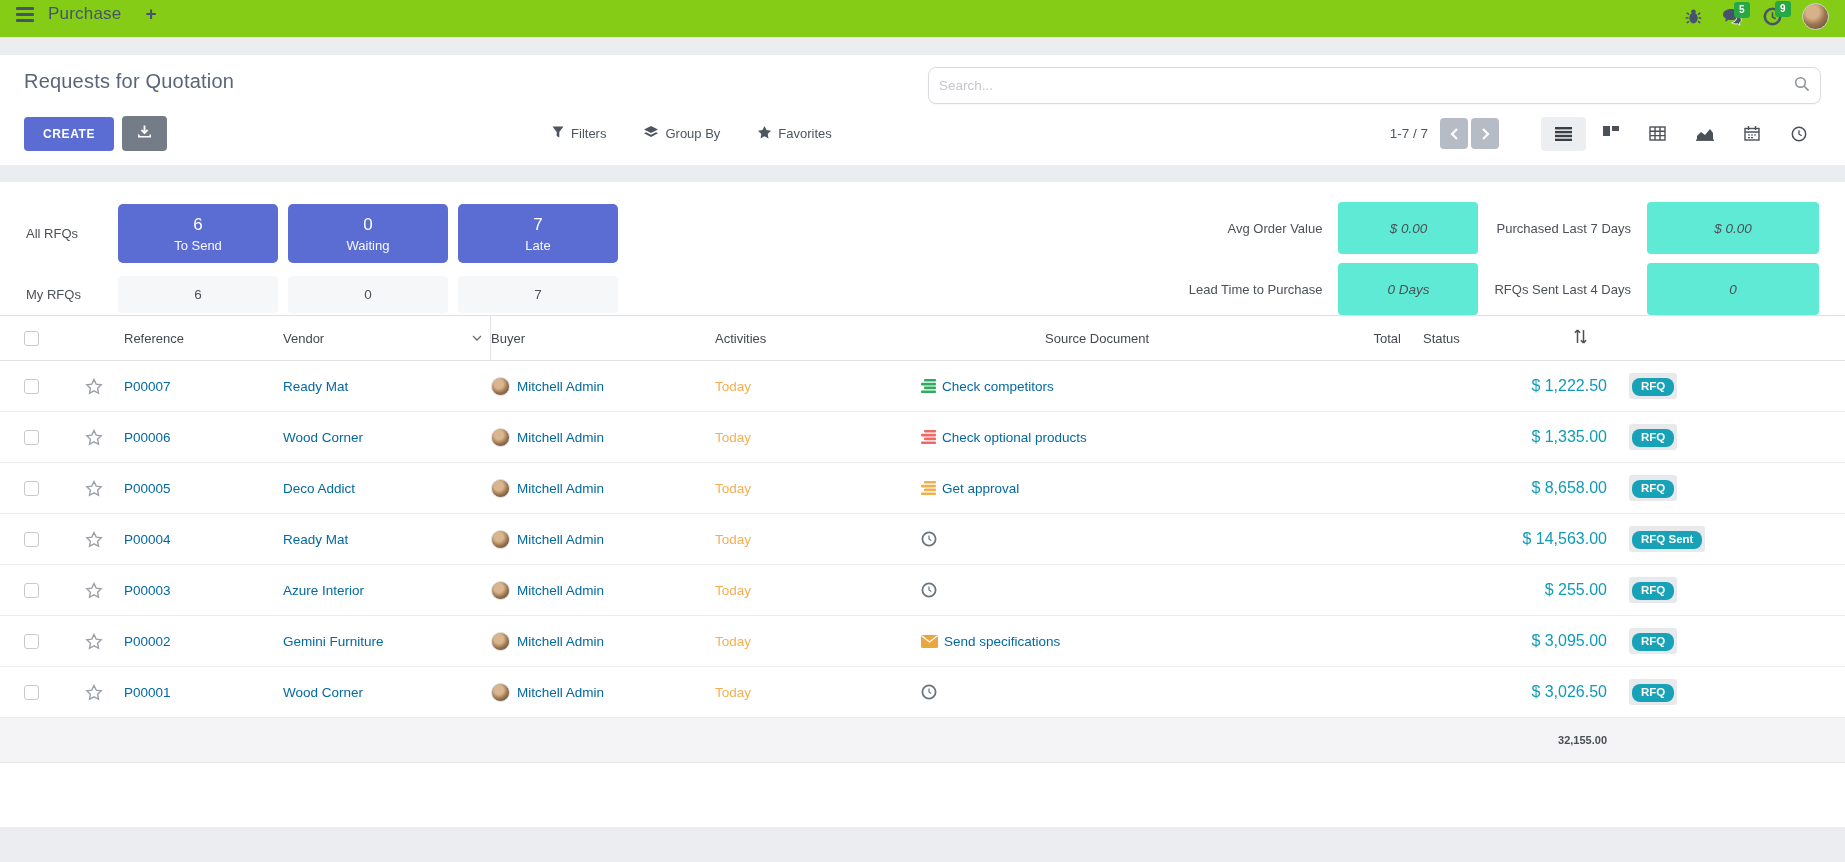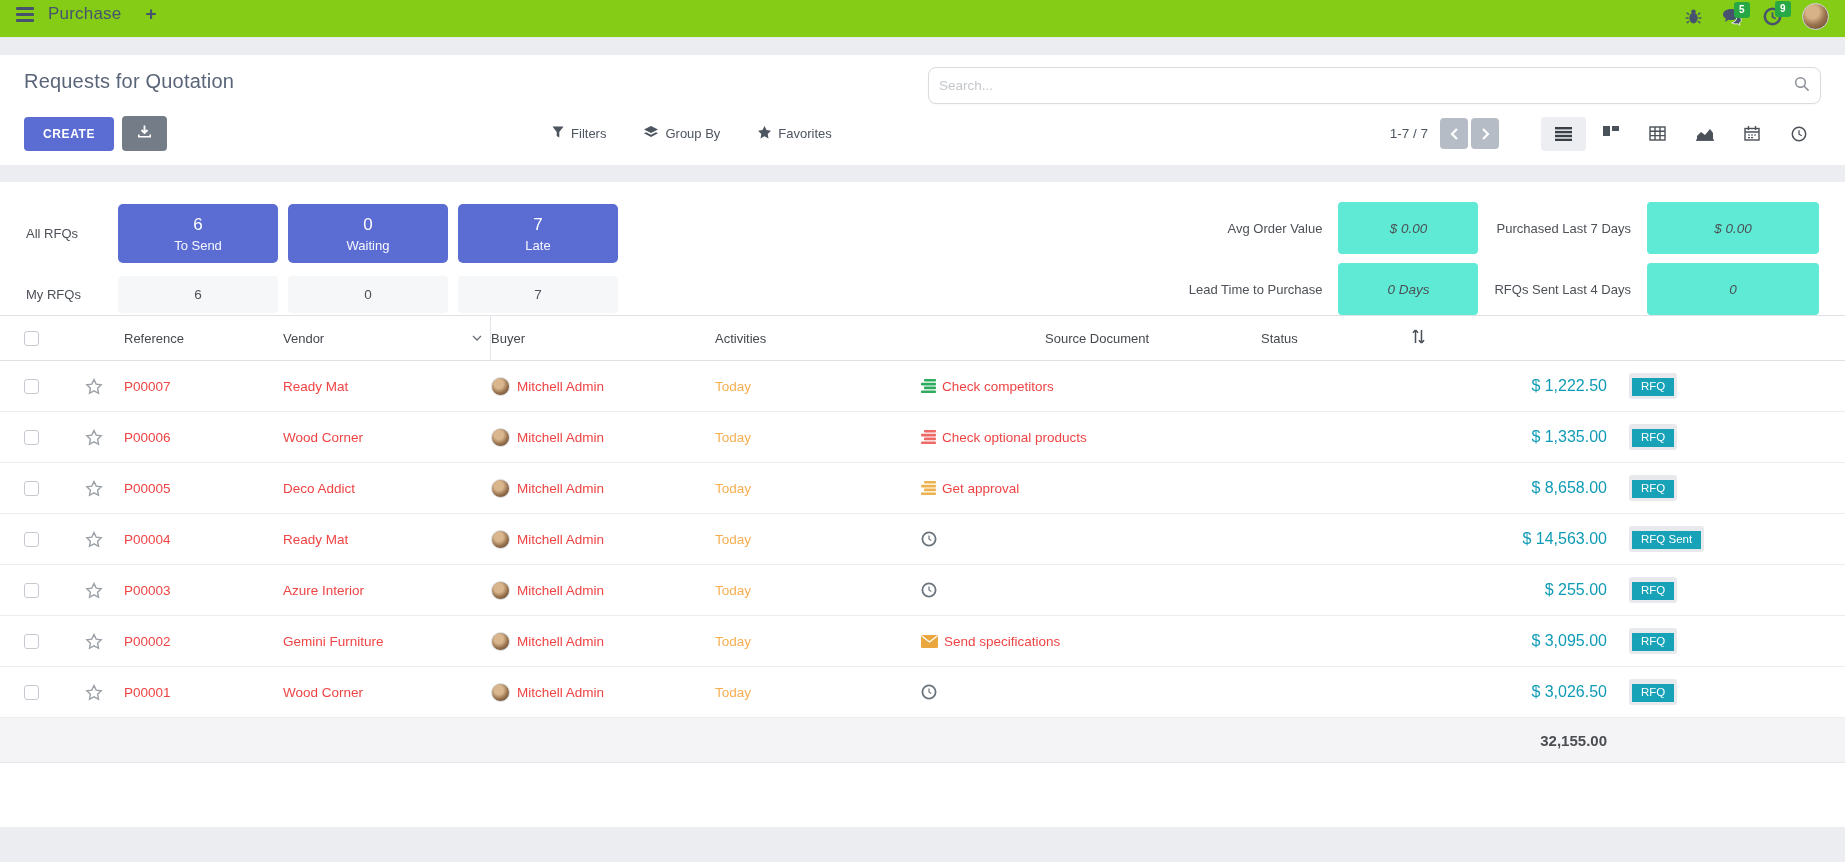--- a/index.html
+++ b/index.html
@@ -104,35 +104,35 @@
   .c-vendor { width: 208px; display: flex; align-items: center; }
   .c-buyer { width: 224px; display: flex; align-items: center; gap: 7px; }
   .c-deadline { width: 206px; }
   .c-activity { width: 330px; display: flex; align-items: center; gap: 6px; }
   .c-source { width: 194px; }
   .c-total { width: 162px; text-align: right; }
   .c-status { width: 150px; margin-left: 22px; }
   .c-cfg { flex: 1; display: flex; align-items: center; }
   .thead .c-vendor { justify-content: space-between; border-right: 1px solid #e3e4e7; padding-right: 8px; height: 100%; gap: 12px; }
   .cb { width: 15px; height: 15px; border: 1px solid #c6cad0; border-radius: 3px; background: #fff; cursor: pointer; display: inline-block; }
-  .link { color: #ef4444; cursor: pointer; font-size: 13.5px; }
+  .link { color: #0369a1; cursor: pointer; font-size: 13.5px; }
   .money { color: #0f9bb5; font-size: 16px; }
   .today { color: #f7ae52; font-size: 13.5px; }
   .avatar-sm {
     width: 19px; height: 19px; border-radius: 50%; flex: none;
     background: radial-gradient(circle at 40% 35%, #d9b68d 0 30%, #97714e 60%, #553c24 100%);
     border: 1px solid #d8dadd;
   }
   .status-wrap { background: #e7e9ec; border-radius: 3px; padding: 3px 3px; display: inline-block; }
   .status-pill {
-    background: #17a2b8; color: #fff; font-size: 11.5px; font-weight: 400;
-    border-radius: 0; padding: 3px 9px; display: inline-block; line-height: 1;
+    background: #17a2b8; color: #fff; font-size: 11.5px; font-weight: 700;
+    border-radius: 8px; padding: 3px 9px; display: inline-block; line-height: 1;
   }
   .tfoot { background: #f4f4f6; border-bottom: 1px solid #e6e7ea; height: 45px; }
-  .tfoot .c-total { font-weight: 700; color: #4a4d52; font-size: 15px; }
+  .tfoot .c-total { font-weight: 700; color: #4a4d52; font-size: 11px; }
   .star-ico { cursor: pointer; display: inline-flex; }
   .act-ico { display: inline-flex; cursor: pointer; }
   .sort-ico { display: inline-flex; }
 </style>
 </head>
 <body>
 
 <div class="navbar">
   <div class="nav-left">
     <span class="burger">
@@ -327,20 +327,21 @@
         <span>Vendor</span>
         <span class="sort-ico">
           <svg width="10" height="6" viewBox="0 0 10 6">
               <path d="M1 1l4 4 4-4" fill="none" stroke="#6a6f76" stroke-width="1.3"></path>
             </svg>
         </span>
       </div>
       <div class="c-buyer hc">Buyer</div>
       <div class="c-activity hc">Activities</div>
       <div class="c-source hc">Source Document</div>
+      <div class="c-total hc" style="justify-content:flex-end">Total</div>
       <div class="c-status hc">Status</div>
       <div class="c-cfg hc">
         <span>
           <svg width="15" height="15" viewBox="0 0 15 15" fill="none" stroke="#4a5158" stroke-width="1.5">
               <path d="M4.5 1v13M4.5 1l-2.6 2.8M4.5 1l2.6 2.8"></path>
               <path d="M10.5 14V1M10.5 14l-2.6-2.8M10.5 14l2.6-2.8"></path>
             </svg>
         </span>
       </div>
     </div>

